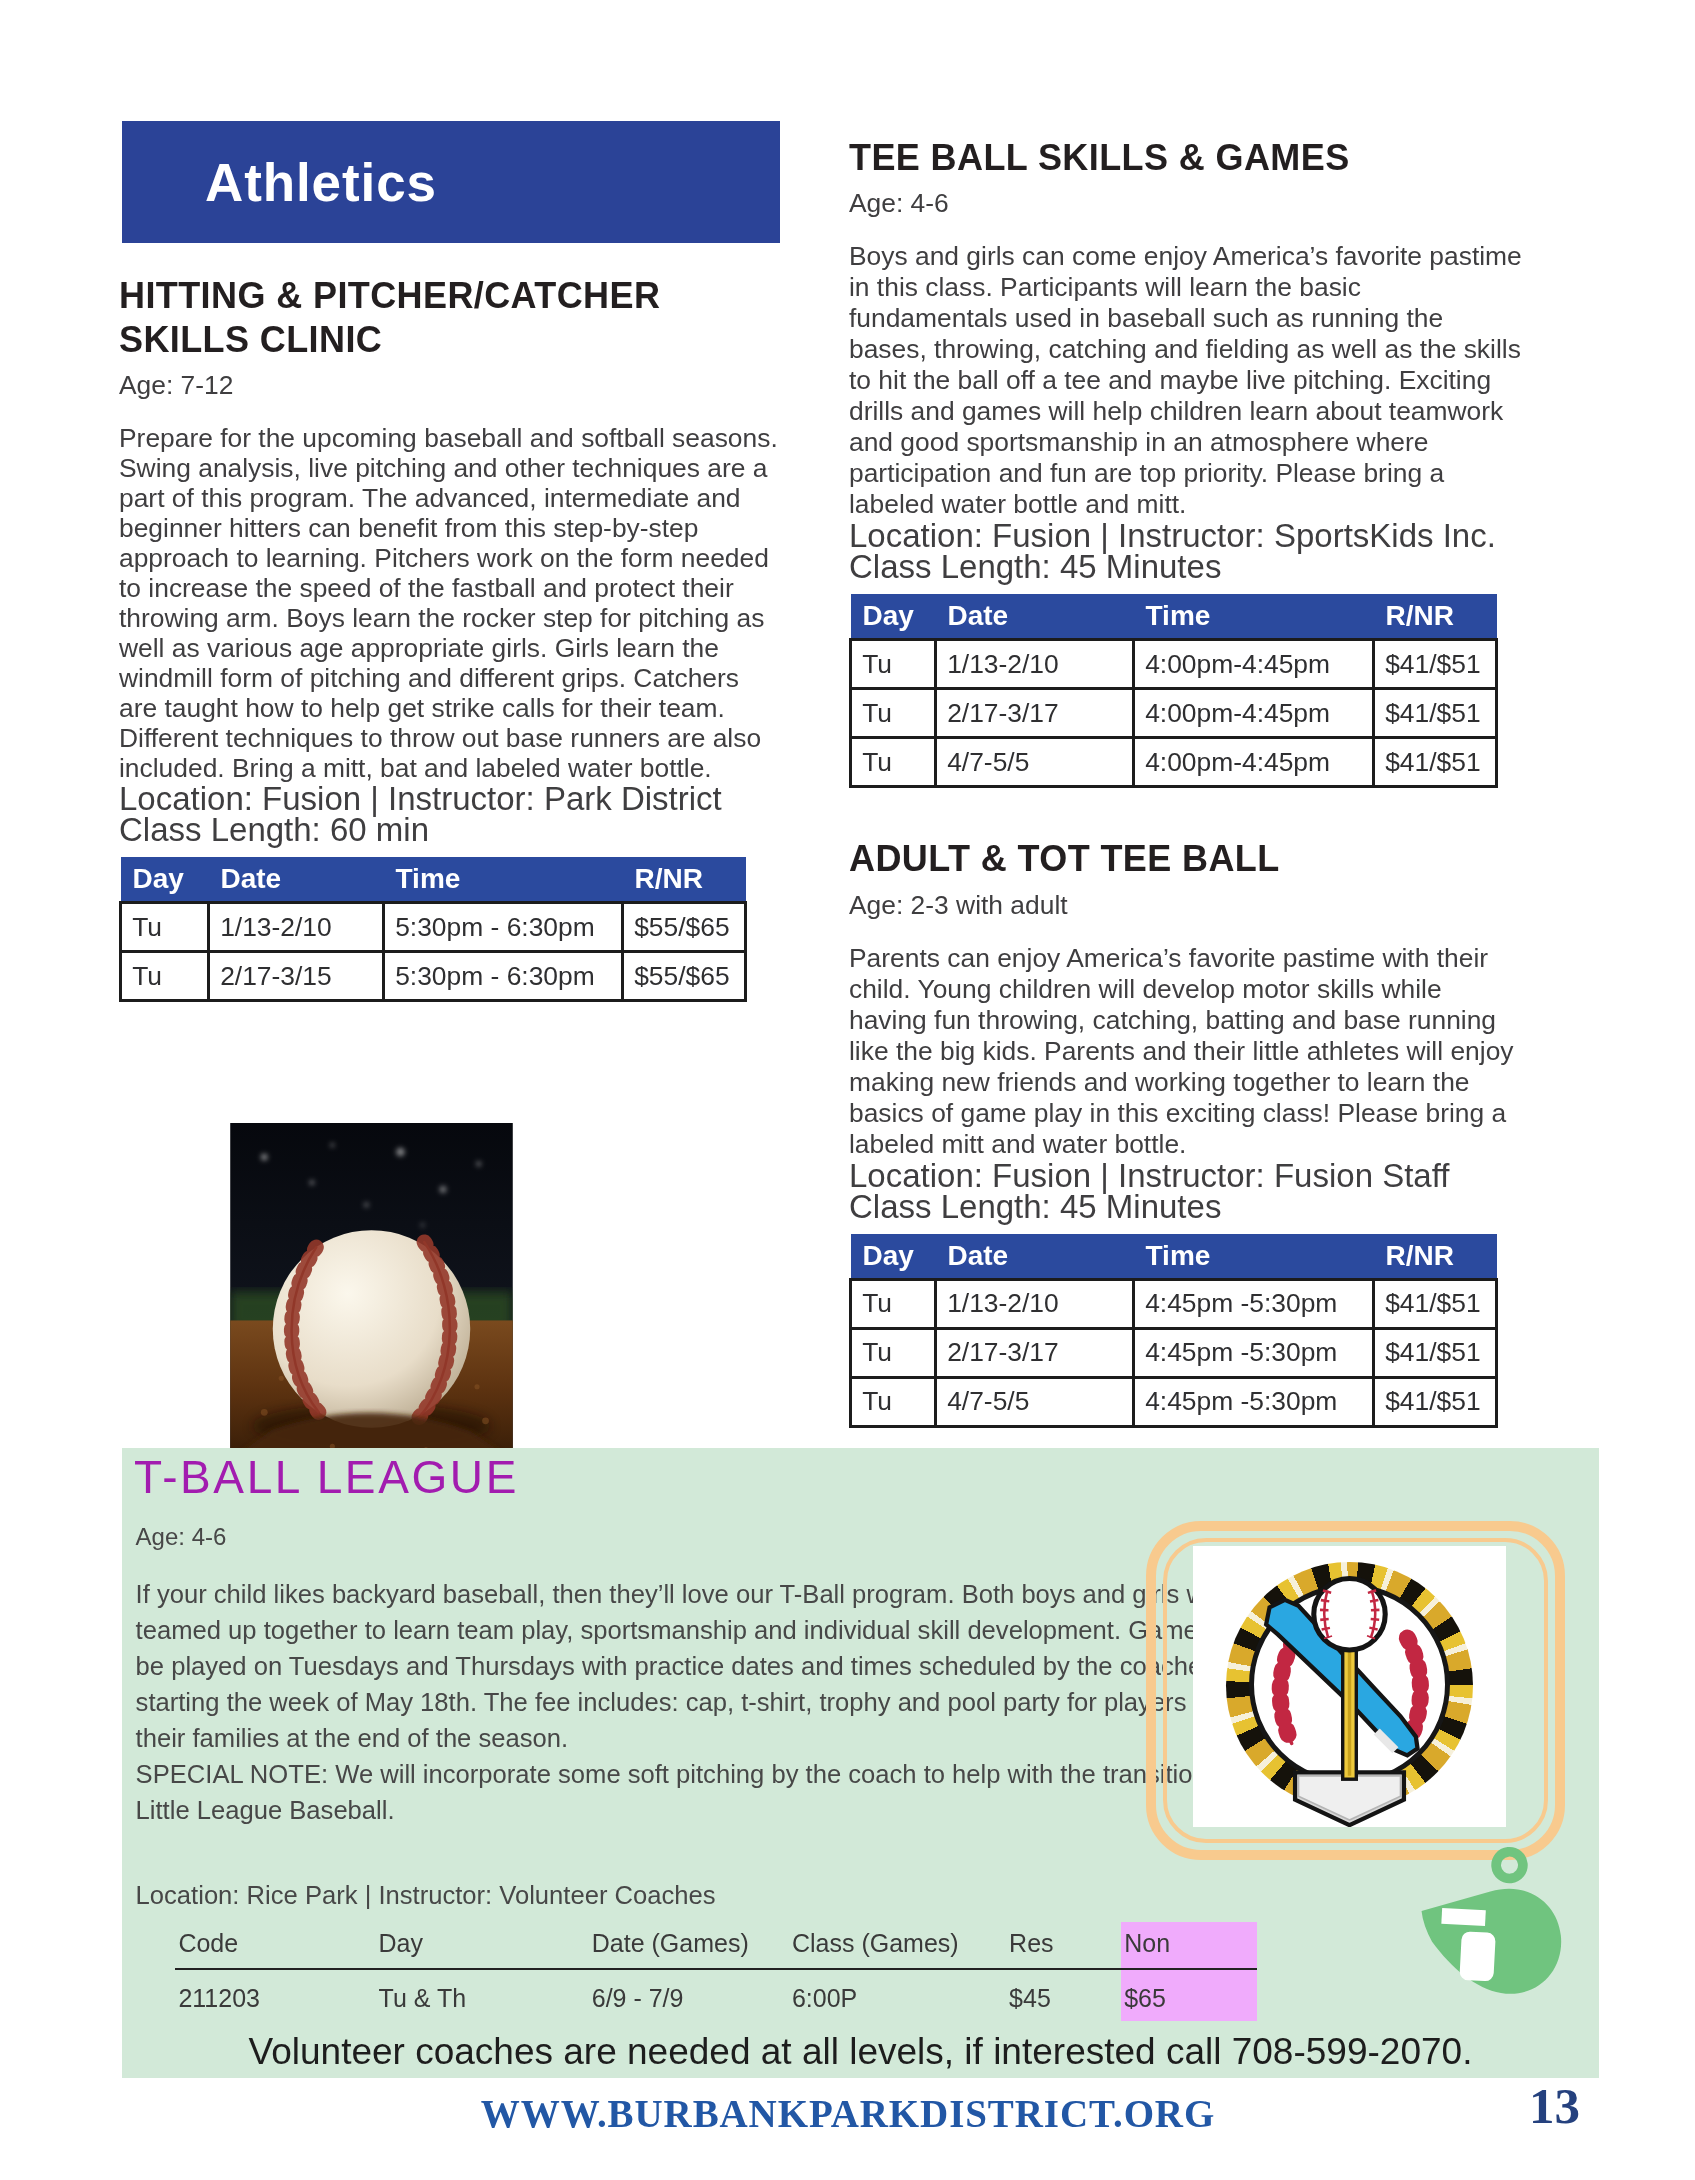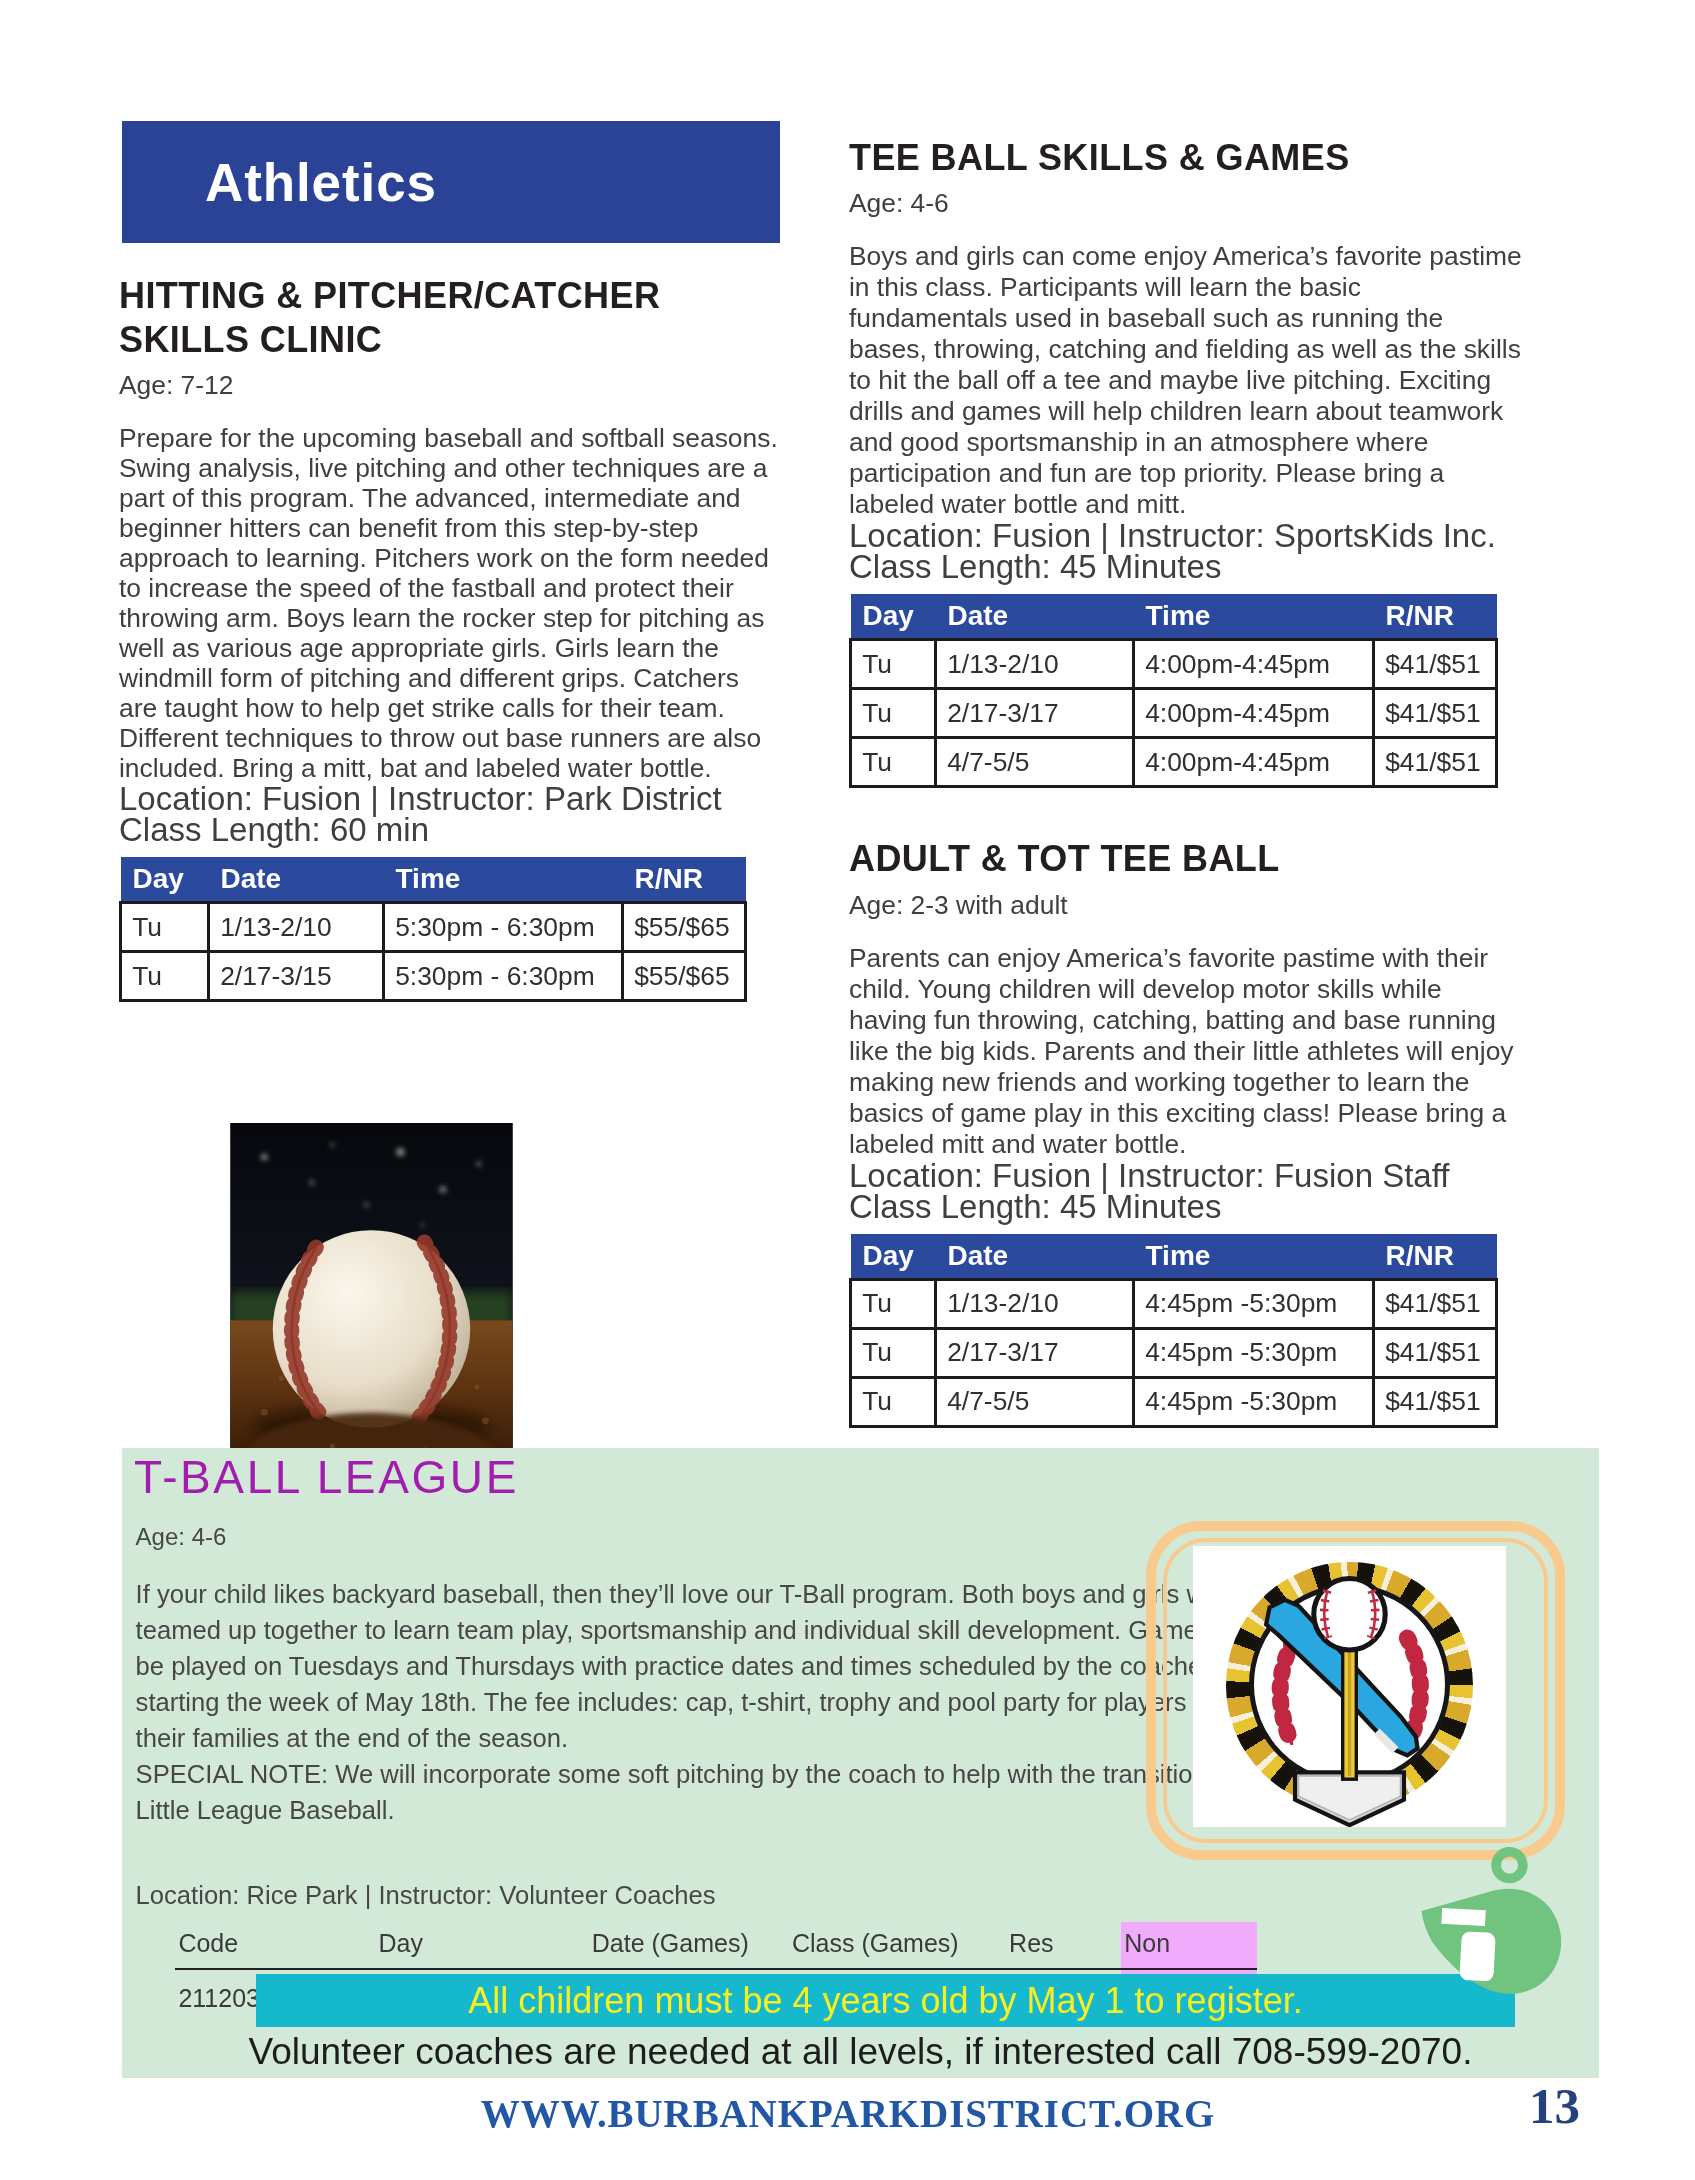--- a/index.html
+++ b/index.html
@@ -296,23 +296,20 @@
             <td>211203</td>
             <td>Tu &amp; Th</td>
             <td>6/9 - 7/9</td>
             <td>6:00P</td>
             <td>$45</td>
             <td class="gray">$65</td>
           </tr>
         </tbody>
       </table>
 
-    <div class="cyan-band">
-      <span class="txt">All children must be 4 years old by May 1 to register.</span>
-    </div>
     <div class="volunteer">Volunteer coaches are needed at all levels, if interested call 708-599-2070.</div>
 
     <div class="frame">
       <div class="frame-inner"></div>
       <div class="art-panel">
         <div class="medal-burst"></div>
         <div class="medal-face"></div>
         <svg class="tee-art" width="313" height="281" viewBox="0 0 368 330" xmlns="http://www.w3.org/2000/svg">
           <g fill="none" stroke-linecap="round">
             <path d="M118,112 Q88,166 116,232" stroke="#c22742" stroke-width="4"></path>

